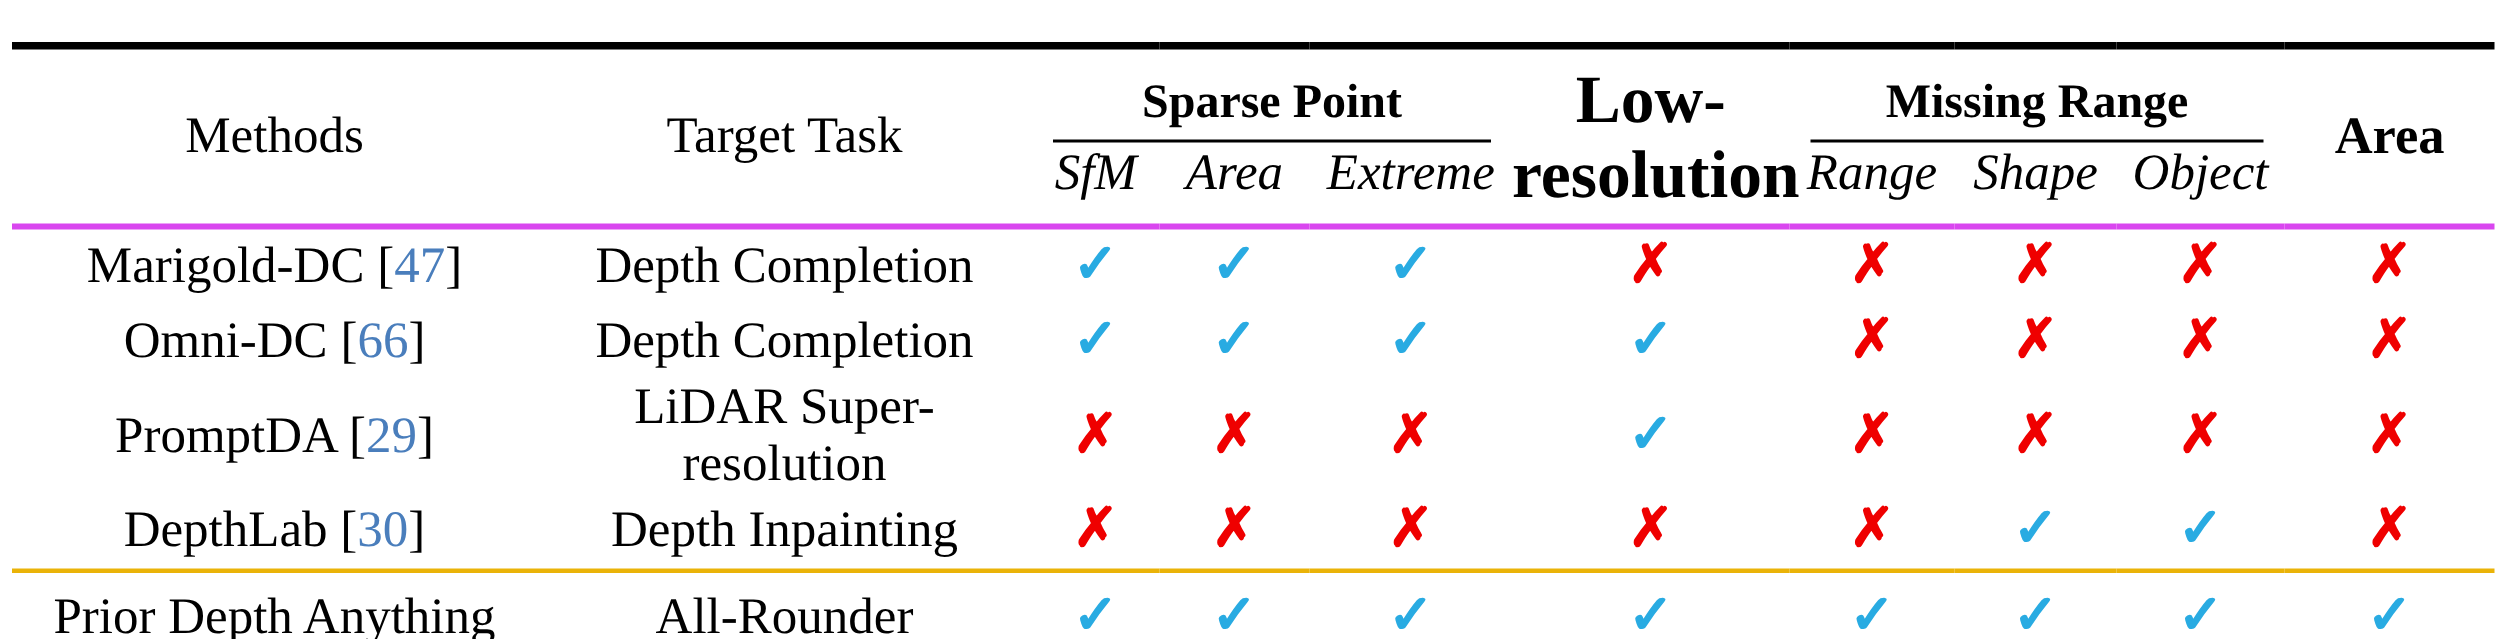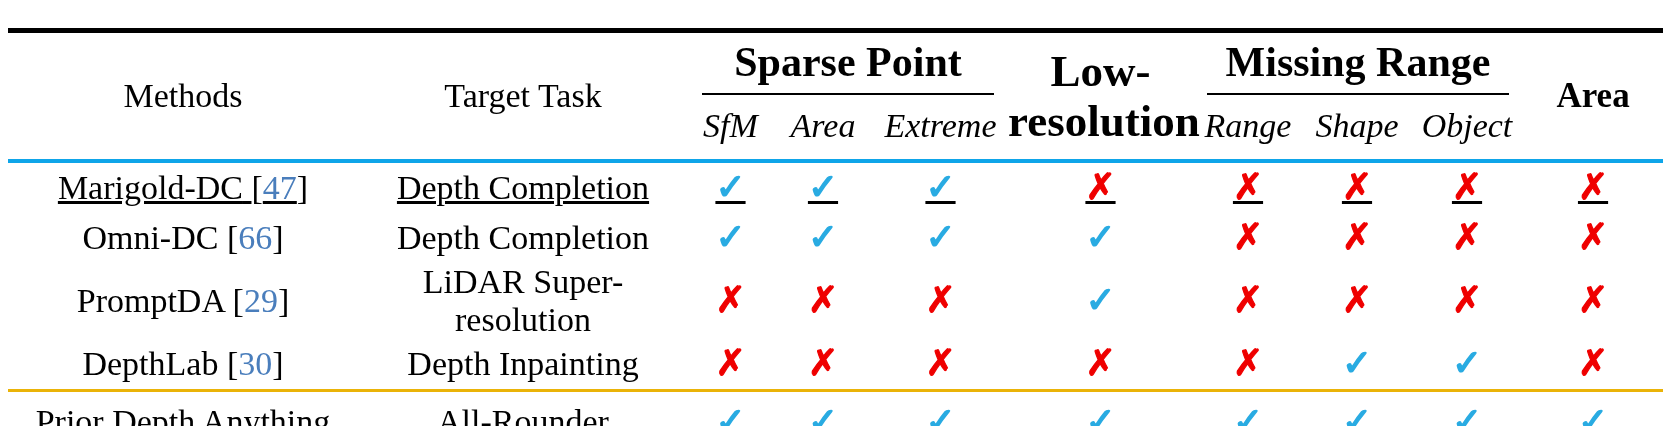--- a/index.html
+++ b/index.html
@@ -28,32 +28,32 @@
     font-weight: normal;
   }
   
   tr.h1 th { height: 62px; }
   tr.h2 th { height: 52px; }
   .plain-head { font-size: 34px; }
   th.group { vertical-align: bottom; }
   .glabel {
     display: block;
     font-weight: bold;
-    font-size: 42px;
+    font-size: 32px;
     padding-bottom: 7px;
     margin: 0 14px;
     border-bottom: 2px solid #000;
   }
   .two-line { font-weight: bold; font-size: 45px; line-height: 1.12; }
   .bold-head { font-weight: bold; font-size: 35px; }
-  .sub-head { font-style: italic; font-size: 34px; vertical-align: top; padding-top: 12px; }
+  .sub-head { font-style: italic; font-size: 34px; vertical-align: top; padding-top: 2px; }
 
   
   tbody td { height: 50px; font-size: 34px; }
-  tbody tr.first-data td { border-top: 4px solid #0ea5e9; text-decoration: underline; }
+  tbody tr.first-data td { border-top: 4px solid #d946ef; }
   tbody tr.footer td { border-top: 3px solid #eab308; height: 60px; }
   .cite { color: var(--citation, #4a7ebc); }
   .bracket { color: #000; }
 
   .mark {
     font-family: "DejaVu Sans", sans-serif;
     font-weight: bold;
     font-size: 36px;
     line-height: 1;
   }

